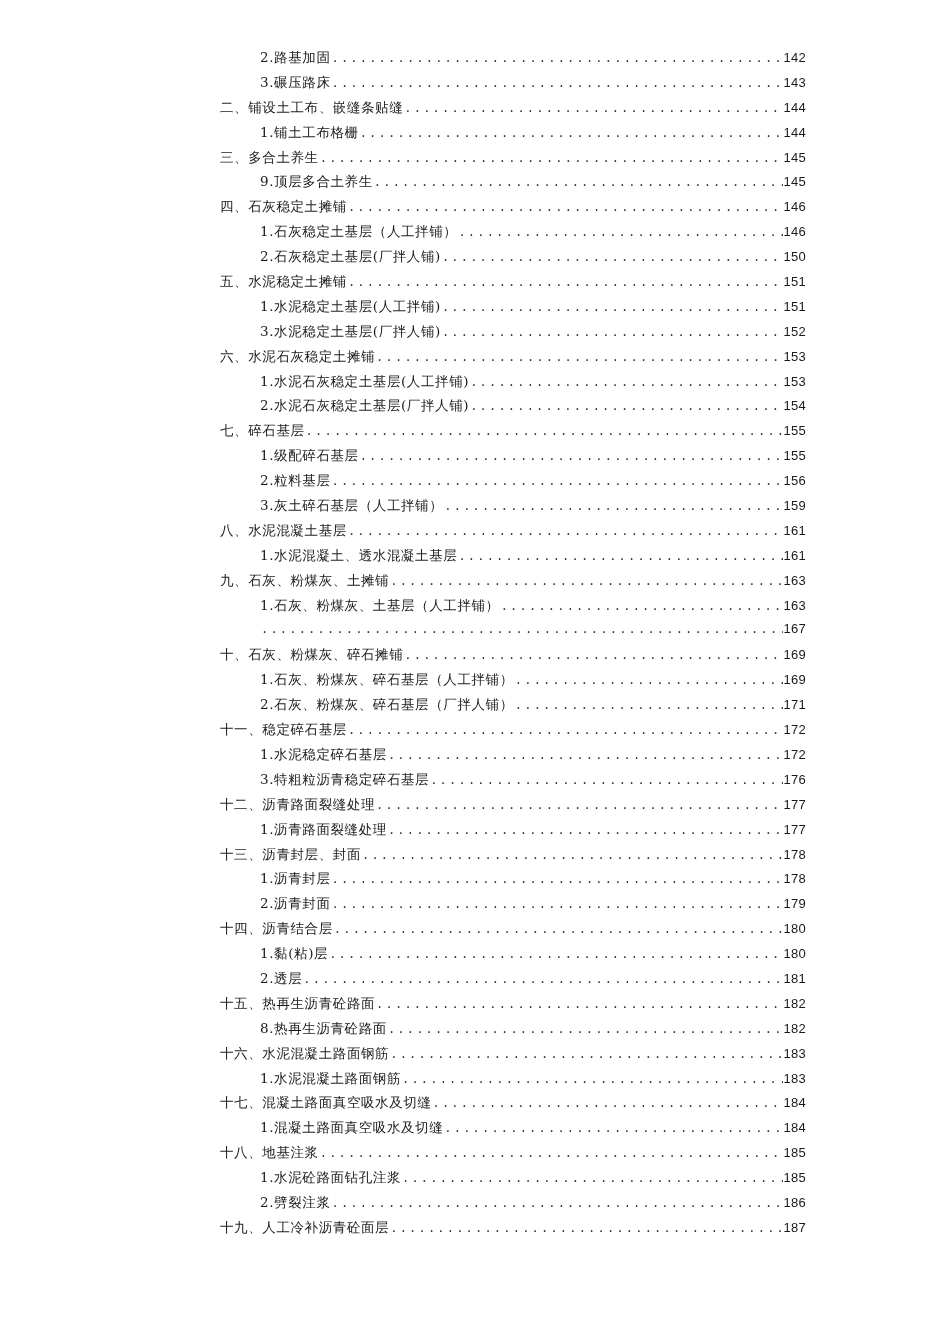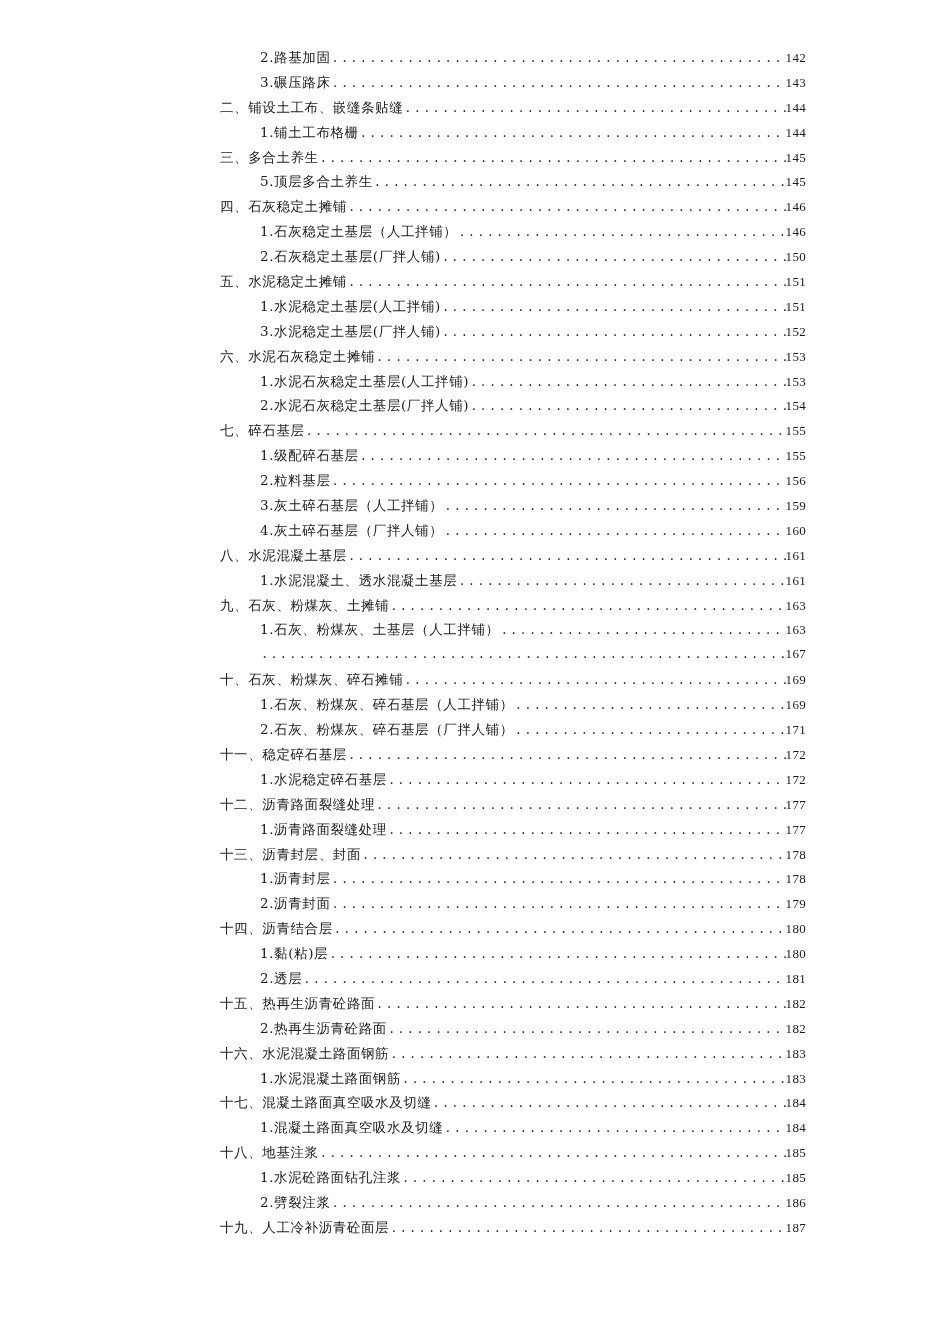--- a/index.html
+++ b/index.html
@@ -45,21 +45,21 @@
       color: #333;
       font-family: "DejaVu Sans Mono", "Liberation Mono", monospace;
       font-size: 12px;
       padding: 0 1px;
     }
     .toc-leader::before {
       content: "................................................................................................................................................................";
     }
     .toc-page {
       flex: 0 0 auto;
-      font-family: Liberation Serif, serif;
+      font-family: Liberation Sans, sans-serif;
       font-size: 13px;
       letter-spacing: 0.3px;
     }
   </style>
 </head>
 <body>
 
 <div class="toc" id="toc">
     <div class="toc-row level-2">
     <span class="toc-title">2.路基加固</span>
@@ -80,21 +80,21 @@
     <span class="toc-title">1.铺土工布格栅</span>
     <span class="toc-leader"></span>
     <span class="toc-page">144</span>
   </div>
     <div class="toc-row level-1">
     <span class="toc-title">三、多合土养生</span>
     <span class="toc-leader"></span>
     <span class="toc-page">145</span>
   </div>
     <div class="toc-row level-2">
-    <span class="toc-title">5.顶层多合土养生</span>
+    <span class="toc-title">9.顶层多合土养生</span>
     <span class="toc-leader"></span>
     <span class="toc-page">145</span>
   </div>
     <div class="toc-row level-1">
     <span class="toc-title">四、石灰稳定土摊铺</span>
     <span class="toc-leader"></span>
     <span class="toc-page">146</span>
   </div>
     <div class="toc-row level-2">
     <span class="toc-title">1.石灰稳定土基层（人工拌铺）</span>
@@ -149,25 +149,20 @@
     <div class="toc-row level-2">
     <span class="toc-title">2.粒料基层</span>
     <span class="toc-leader"></span>
     <span class="toc-page">156</span>
   </div>
     <div class="toc-row level-2">
     <span class="toc-title">3.灰土碎石基层（人工拌铺）</span>
     <span class="toc-leader"></span>
     <span class="toc-page">159</span>
   </div>
-    <div class="toc-row level-2">
-    <span class="toc-title">4.灰土碎石基层（厂拌人铺）</span>
-    <span class="toc-leader"></span>
-    <span class="toc-page">160</span>
-  </div>
     <div class="toc-row level-1">
     <span class="toc-title">八、水泥混凝土基层</span>
     <span class="toc-leader"></span>
     <span class="toc-page">161</span>
   </div>
     <div class="toc-row level-2">
     <span class="toc-title">1.水泥混凝土、透水混凝土基层</span>
     <span class="toc-leader"></span>
     <span class="toc-page">161</span>
   </div>
@@ -203,20 +198,25 @@
     <div class="toc-row level-1">
     <span class="toc-title">十一、稳定碎石基层</span>
     <span class="toc-leader"></span>
     <span class="toc-page">172</span>
   </div>
     <div class="toc-row level-2">
     <span class="toc-title">1.水泥稳定碎石基层</span>
     <span class="toc-leader"></span>
     <span class="toc-page">172</span>
   </div>
+    <div class="toc-row level-2">
+    <span class="toc-title">3.特粗粒沥青稳定碎石基层</span>
+    <span class="toc-leader"></span>
+    <span class="toc-page">176</span>
+  </div>
     <div class="toc-row level-1">
     <span class="toc-title">十二、沥青路面裂缝处理</span>
     <span class="toc-leader"></span>
     <span class="toc-page">177</span>
   </div>
     <div class="toc-row level-2">
     <span class="toc-title">1.沥青路面裂缝处理</span>
     <span class="toc-leader"></span>
     <span class="toc-page">177</span>
   </div>
@@ -249,21 +249,21 @@
     <span class="toc-title">2.透层</span>
     <span class="toc-leader"></span>
     <span class="toc-page">181</span>
   </div>
     <div class="toc-row level-1">
     <span class="toc-title">十五、热再生沥青砼路面</span>
     <span class="toc-leader"></span>
     <span class="toc-page">182</span>
   </div>
     <div class="toc-row level-2">
-    <span class="toc-title">2.热再生沥青砼路面</span>
+    <span class="toc-title">8.热再生沥青砼路面</span>
     <span class="toc-leader"></span>
     <span class="toc-page">182</span>
   </div>
     <div class="toc-row level-1">
     <span class="toc-title">十六、水泥混凝土路面钢筋</span>
     <span class="toc-leader"></span>
     <span class="toc-page">183</span>
   </div>
     <div class="toc-row level-2">
     <span class="toc-title">1.水泥混凝土路面钢筋</span>

